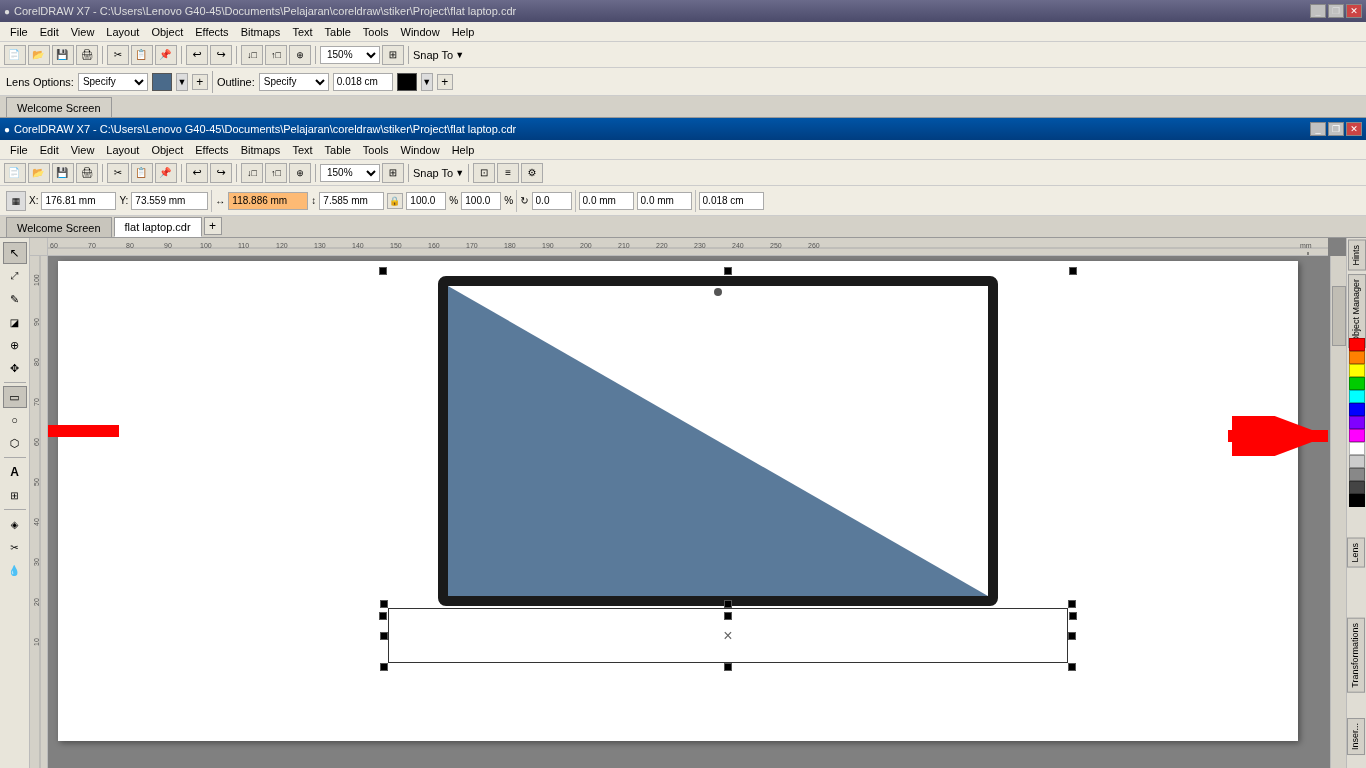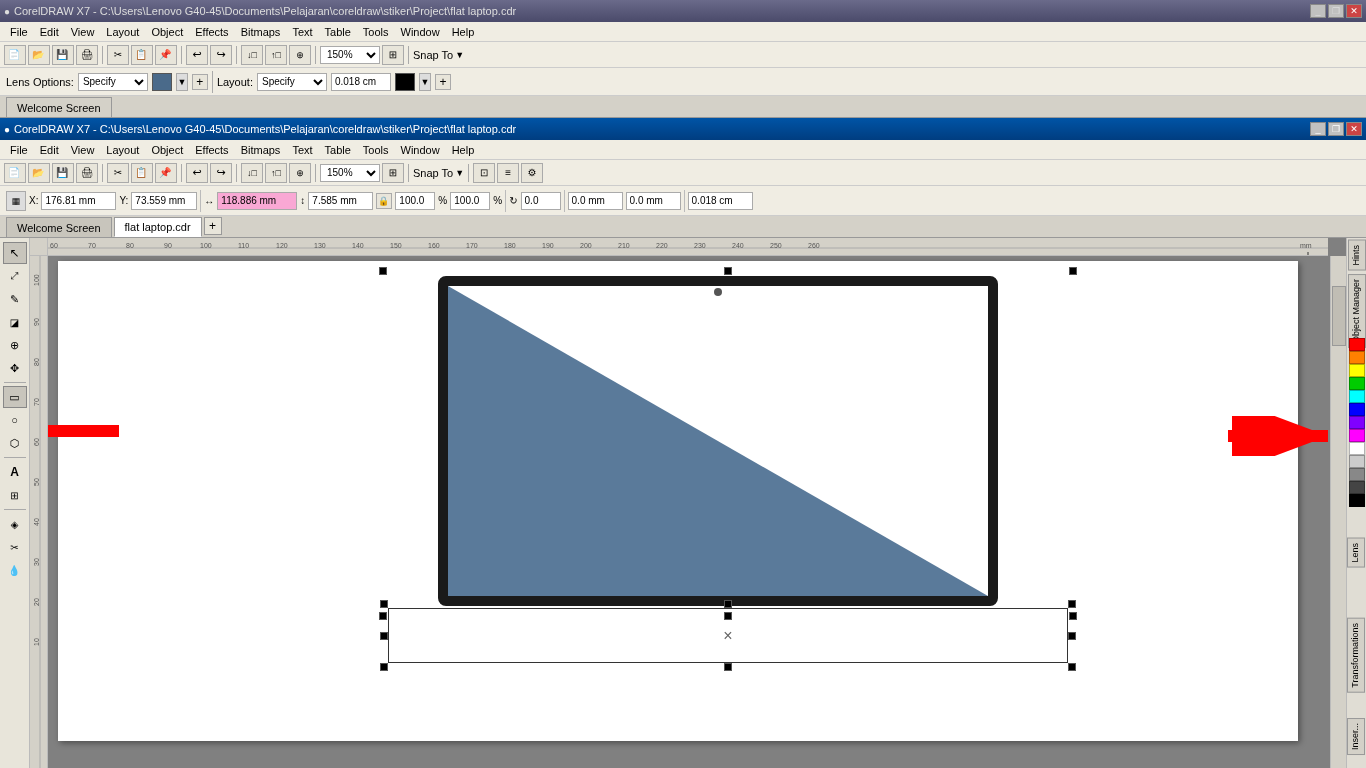--- a/index.html
+++ b/index.html
@@ -64,21 +64,21 @@
 
 <div style="position:absolute;top:68px;left:0;width:1366px;height:28px;background:#f0ede3;border-bottom:1px solid #ccc;display:flex;align-items:center;gap:4px;padding:0 6px;z-index:1;font-size:11px;">
   <span>Lens Options:</span>
   <select style="height:18px;border:1px solid #aaa;background:white;font-size:10px;width:70px;">
     <option>Specify</option>
   </select>
   <div style="width:20px;height:18px;border:1px solid #555;background:#4a6a8a;"></div>
   <div style="font-size:9px;cursor:pointer;width:12px;background:#ddd;border:1px solid #aaa;height:18px;display:flex;align-items:center;justify-content:center;">▼</div>
   <div style="width:16px;height:16px;background:#e8e5da;border:1px solid #aaa;display:flex;align-items:center;justify-content:center;font-size:12px;cursor:pointer;">+</div>
   <div style="width:1px;height:22px;background:#aaa;"></div>
-  <span>Layout:</span>
+  <span>Outline:</span>
   <select style="height:18px;border:1px solid #aaa;background:white;font-size:10px;width:70px;">
     <option>Specify</option>
   </select>
   <input type="text" value="0.018 cm" style="width: 60px; height: 18px; border: 1px solid rgb(170, 170, 170); font-size: 10px; padding: 0px 3px;">
   <div style="width:20px;height:18px;border:1px solid #555;background:#000;"></div>
   <div style="font-size:9px;cursor:pointer;width:12px;background:#ddd;border:1px solid #aaa;height:18px;display:flex;align-items:center;justify-content:center;">▼</div>
   <div style="width:16px;height:16px;background:#e8e5da;border:1px solid #aaa;display:flex;align-items:center;justify-content:center;font-size:12px;cursor:pointer;">+</div>
 </div>
 
 <div style="position:absolute;top:96px;left:0;width:1366px;height:22px;background:#d4d1c8;border-bottom:1px solid #999;display:flex;align-items:flex-end;padding-left:6px;z-index:1;">
@@ -145,24 +145,24 @@
     <div style="width:22px;height:20px;background:#e8e5da;border:1px solid #aaa;display:flex;align-items:center;justify-content:center;cursor:pointer;font-size:10px;">≡</div>
     <div style="width:22px;height:20px;background:#e8e5da;border:1px solid #aaa;display:flex;align-items:center;justify-content:center;cursor:pointer;font-size:10px;">⚙</div>
   </div>
 
   <div style="height:30px;background:#f0ede3;border-bottom:1px solid #ccc;display:flex;align-items:center;gap:3px;padding:0 6px;font-size:10px;">
 
     <div style="width:20px;height:20px;border:1px solid #aaa;background:#ddd;display:flex;align-items:center;justify-content:center;font-size:9px;">▦</div>
     <span>X:</span>
     <input type="text" style="width: 75px; height: 18px; border: 1px solid rgb(170, 170, 170); background: white; padding: 0px 3px; font-size: 10px;" value="176.81 mm">
     <span>Y:</span>
-    <input type="text" style="width: 66px; height: 18px; border: 1px solid rgb(170, 170, 170); background: white; padding: 0px 3px; font-size: 10px;" value="73.559 mm">
+    <input type="text" style="width: 77px; height: 18px; border: 1px solid rgb(170, 170, 170); background: white; padding: 0px 3px; font-size: 10px;" value="73.559 mm">
     <div style="width:1px;height:22px;background:#bbb;"></div>
     <span>↔</span>
-    <input type="text" style="width: 80px; height: 18px; border: 1px solid rgb(170, 170, 170); background: #f9a8d4; padding: 0px 3px; font-size: 10px;" value="118.886 mm">
+    <input type="text" style="width: 80px; height: 18px; border: 1px solid rgb(170, 170, 170); background: #fdba74; padding: 0px 3px; font-size: 10px;" value="118.886 mm">
     <span>↕</span>
     <input type="text" style="width: 65px; height: 18px; border: 1px solid rgb(170, 170, 170); background: white; padding: 0px 3px; font-size: 10px;" value="7.585 mm">
     <div style="width:16px;height:16px;background:#e8e5da;border:1px solid #aaa;display:flex;align-items:center;justify-content:center;font-size:9px;cursor:pointer;">🔒</div>
     <input type="text" style="width: 40px; height: 18px; border: 1px solid rgb(170, 170, 170); background: white; padding: 0px 3px; font-size: 10px;" value="100.0">
     <span>%</span>
     <input type="text" style="width: 40px; height: 18px; border: 1px solid rgb(170, 170, 170); background: white; padding: 0px 3px; font-size: 10px;" value="100.0">
     <span>%</span>
     <div style="width:1px;height:22px;background:#bbb;"></div>
     <span>↻</span>
     <input type="text" style="width: 40px; height: 18px; border: 1px solid rgb(170, 170, 170); background: white; padding: 0px 3px; font-size: 10px;" value="0.0">

